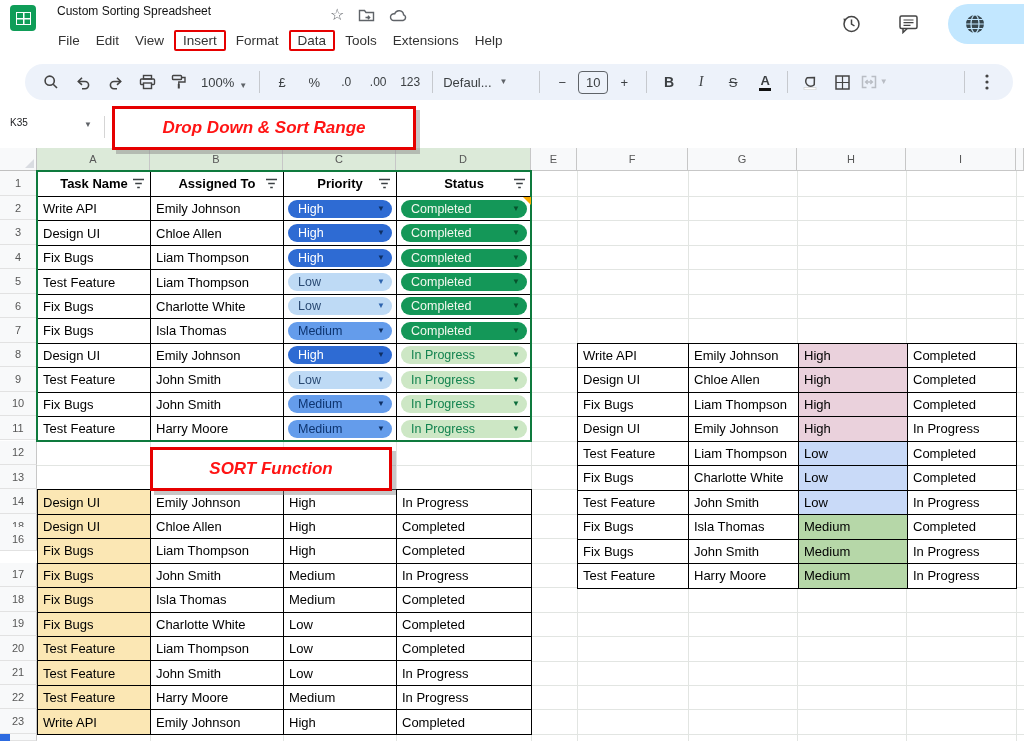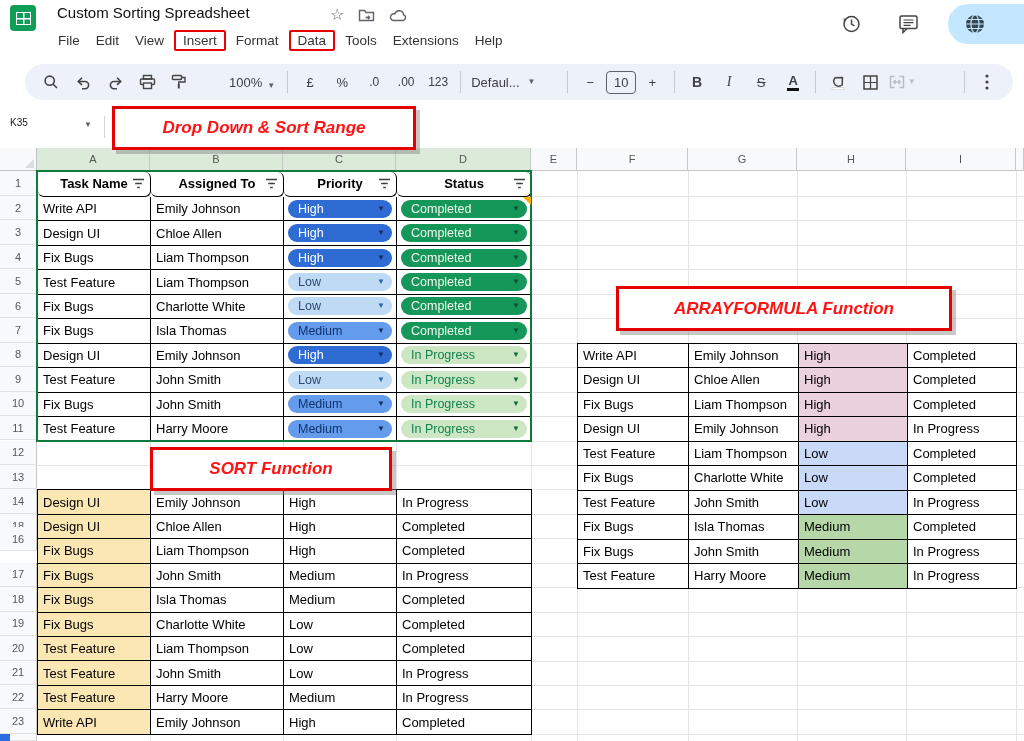--- a/index.html
+++ b/index.html
@@ -5,37 +5,37 @@
   html,body{margin:0;padding:0;background:#fff;}
   .stage{position:relative;width:1024px;height:741px;overflow:hidden;background:#fff;
          font-family:"Liberation Sans",sans-serif;color:#202124;}
   
   .topbar{position:absolute;left:0;top:0;width:1024px;height:56px;background:#fff;}
   .logo{position:absolute;left:10px;top:5px;width:26px;height:26px;background:var(--logo-green,#0f9d58);
         border-radius:4px;}
   .logo .grid{position:absolute;left:6px;top:7px;width:13px;height:11px;border:1.5px solid #fff;
         background:linear-gradient(#fff,#fff) center/100% 1.5px no-repeat,
                    linear-gradient(#fff,#fff) center/1.5px 100% no-repeat;}
-  .doc-title{position:absolute;left:57px;top:4px;font-size:15px;font-weight:500;color:#111;white-space:nowrap;}
+  .doc-title{position:absolute;left:57px;top:4px;font-size:12px;font-weight:500;color:#111;white-space:nowrap;}
   .title-icons{position:absolute;left:330px;top:7px;display:flex;gap:14px;align-items:center;color:#5f6368;}
   .star{font-size:16px;line-height:16px;}
   .menubar{position:absolute;left:50px;top:28px;height:24px;display:flex;align-items:center;font-size:13.5px;color:#333;}
   .menubar .mi{padding:2px 8px;cursor:default;}
   .menubar .mi.flag{border:2px solid var(--accent-red,#e60000);border-radius:2px;padding:1px 7px;margin:0 2px;}
   .tr-icons{position:absolute;right:0;top:0;height:48px;display:flex;align-items:center;}
   .tr-icons .ic{margin-right:36px;display:flex;align-items:center;color:#444;}
   .caret{font-size:8px;color:#5f6368;line-height:8px;}
   .share-pill{position:absolute;right:-26px;top:4px;width:86px;height:40px;background:var(--share-pill-bg,#c2e7ff);
         border-radius:20px;display:flex;align-items:center;padding-left:16px;}
   
   .toolbar{position:absolute;left:25px;top:64px;width:988px;height:36px;background:#edf2fa;border-radius:18px;
         display:flex;align-items:center;padding:0 10px;box-sizing:border-box;font-size:13px;color:#3c4043;}
   .tbtn{min-width:32px;height:28px;display:flex;align-items:center;justify-content:center;gap:3px;}
   .tdiv{width:1px;height:22px;background:#c6c9ce;margin:0 6px;}
-  .zoomctl{display:flex;align-items:flex-end;gap:5px;padding:0 6px;margin-left:28px;}
+  .zoomctl{display:flex;align-items:flex-end;gap:5px;padding:0 6px;}
   .fontctl{display:flex;align-items:center;gap:8px;width:86px;padding:0 4px;}
   .fsize{width:28px;height:21px;border:1.5px solid #5f6368;border-radius:4px;display:flex;align-items:center;
         justify-content:center;font-size:13px;}
   .b{font-weight:800;font-size:14px;} .i{font-style:italic;font-size:14px;font-family:"Liberation Serif",serif;}
   .s{font-size:13px;text-decoration:line-through;}
   .acolor{font-size:13px;font-weight:700;border-bottom:3px solid #111;line-height:14px;padding:0 1px;}
   .disabled{color:#b9bdc4;}
   .numfmt{font-size:12px;}
   
   .fxrow{position:absolute;left:0;top:104px;width:1024px;height:44px;background:#fff;}
@@ -58,21 +58,21 @@
   .colhead.sel{background:var(--header-tint,#dcead9);}
   .rowhead{position:absolute;left:0;width:37px;background:#f8f9fa;border-right:1px solid #c7c7c7;
         border-bottom:1px solid #e2e2e2;box-sizing:border-box;display:flex;align-items:center;justify-content:center;
         font-size:11px;color:#575757;}
   .vline{position:absolute;width:1px;background:#e2e5e2;}
   .hline{position:absolute;height:1px;background:#e2e5e2;}
   
   .gtable{position:absolute;display:grid;background:#fff;border-top:1.5px solid #000;border-left:1.5px solid #000;z-index:10;}
   .cell{border-right:1.5px solid #000;border-bottom:1.5px solid #000;box-sizing:border-box;background:#fff;
         display:flex;align-items:center;padding-left:5px;font-size:13px;color:#000;overflow:hidden;white-space:nowrap;}
-  .cell.hdr{font-weight:700;justify-content:center;padding-left:0;position:relative;border-radius:6px;}
+  .cell.hdr{font-weight:700;justify-content:center;padding-left:0;position:relative;}
   .cell.hdr .flt{position:absolute;right:5px;top:6px;}
   .cell.chipc{padding:0;}
   .cell.acol{background:var(--sort-first-col,#fbe7b4);}
   .cell.p-high{background:var(--cell-high-bg,#ead1dc);}
   .cell.p-low{background:var(--cell-low-bg,#c9daf8);}
   .cell.p-medium{background:var(--cell-medium-bg,#b6d7a8);}
   .chip{position:relative;flex:1;height:18px;margin:2.5px 4px;border-radius:9px;display:flex;align-items:center;
         padding:0 18px 0 10px;font-size:12.5px;}
   .chip .ccaret{position:absolute;right:7px;top:5px;font-size:8px;line-height:8px;}
   .chip.high{background:var(--chip-high-bg,#2e6bd3);color:var(--chip-high-text,#fff);}
@@ -589,17 +589,16 @@
         <div class="cell">John Smith</div>
         <div class="cell p-medium">Medium</div>
         <div class="cell">In Progress</div>
         <div class="cell">Test Feature</div>
         <div class="cell">Harry Moore</div>
         <div class="cell p-medium">Medium</div>
         <div class="cell">In Progress</div>
       </div>
 
     <div class="anno" style="left:150px;top:299px;width:236px;height:38px;">SORT Function</div>
-    <div class="anno" style="left:616px;top:138px;width:330px;height:39px;">ARRAYFORMULA Function</div>
 
     <div class="blue-frag"></div>
   </div>
 </div>
 
 </body></html>

